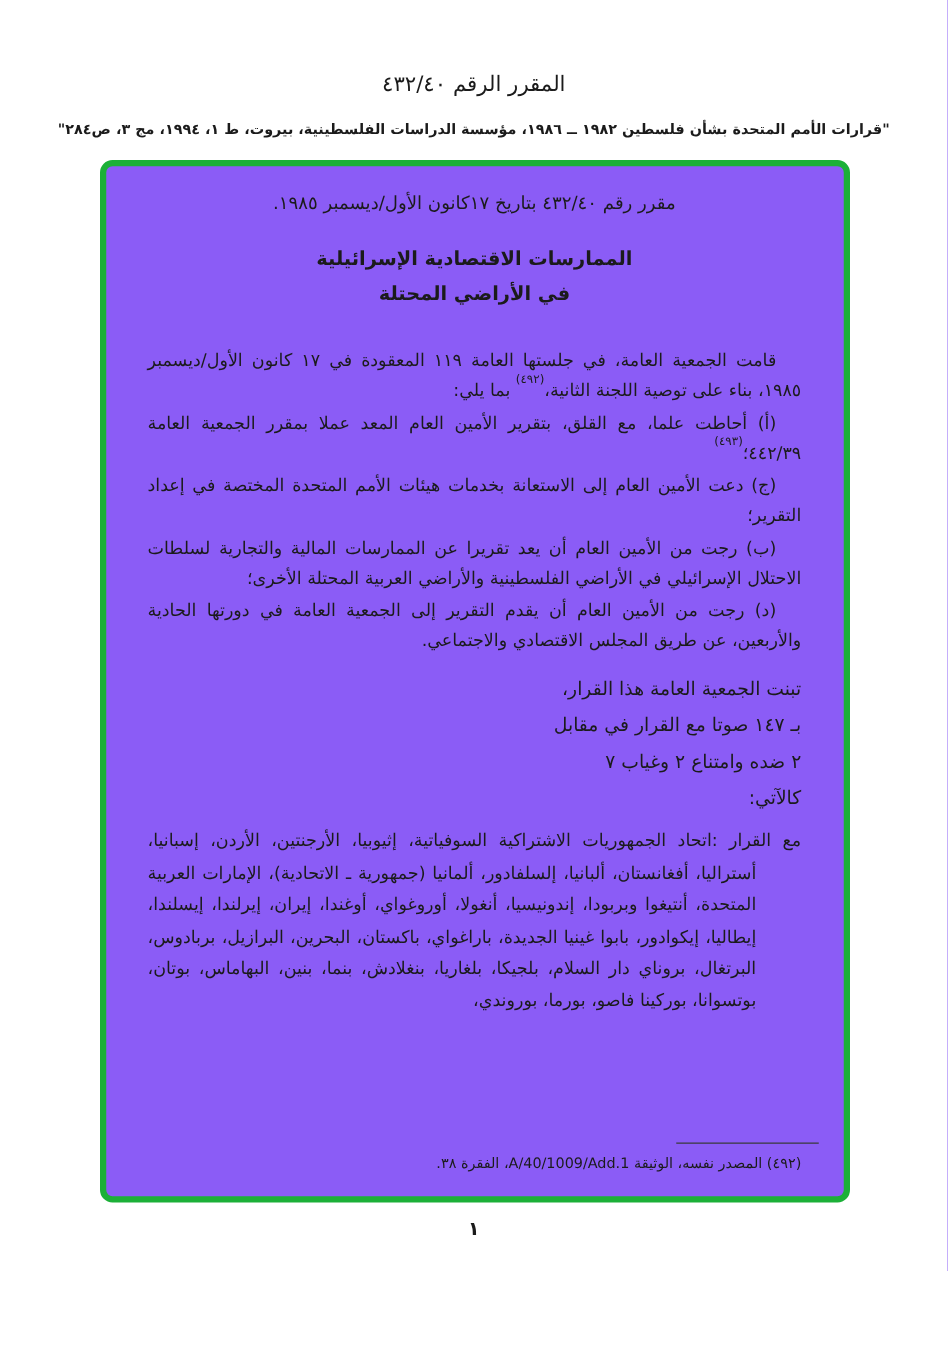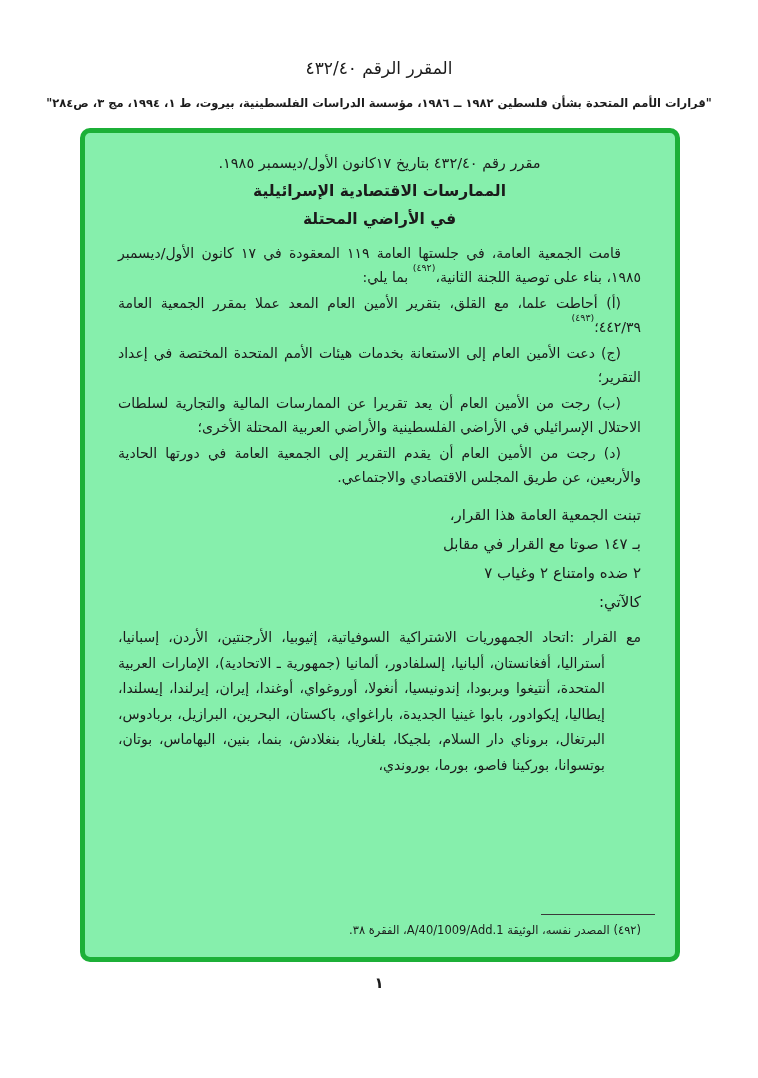--- a/index.html
+++ b/index.html
@@ -19,38 +19,38 @@
   .hdr-cite {
     position: absolute; top: 96px; left: 0; width: 758px;
     text-align: center; font-weight: bold; font-size: 11.5px;
     direction: rtl; letter-spacing: 0.1px;
   }
   .green-box {
     position: absolute; left: 80px; top: 128px;
     width: 600px; height: 834px;
     border: 5px solid #1cb038;
     border-radius: 10px;
-    background: #86efac;
+    background: #8b5cf6;
   }
   .content {
     position: absolute; top: 0; right: 0;
     width: 100%; height: 824px;
     padding: 16px 34px 0 33px;
     direction: rtl;
     overflow: hidden;
   }
   .decree {
     text-align: center; font-size: 14.5px; margin-top: 6px;
   }
   .doc-title {
     text-align: center; font-weight: bold; font-size: 15.5px;
     line-height: 28px;
   }
-  .doc-title.first { margin-top: 6px; }
-  .paras { margin-top: 8px; }
+  .doc-title.first { margin-top: 22px; }
+  .paras { margin-top: 28px; }
   .paras p {
     text-align: justify; font-size: 14px; line-height: 24px;
     text-indent: 20px; margin-bottom: 2px;
   }
   sup.ref {
     font-size: 9.5px; position: relative; top: -5px; line-height: 0;
   }
   .vote {
     margin-top: 12px; font-size: 15px; line-height: 29px;
     text-align: right;

